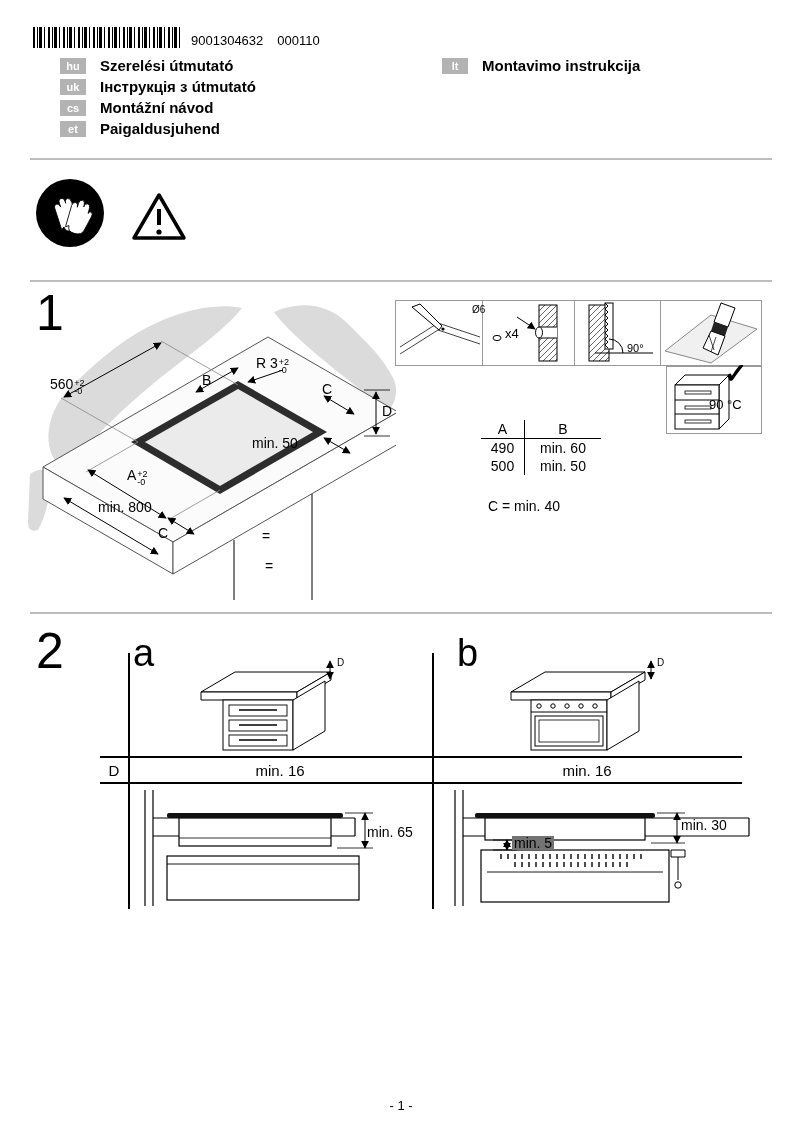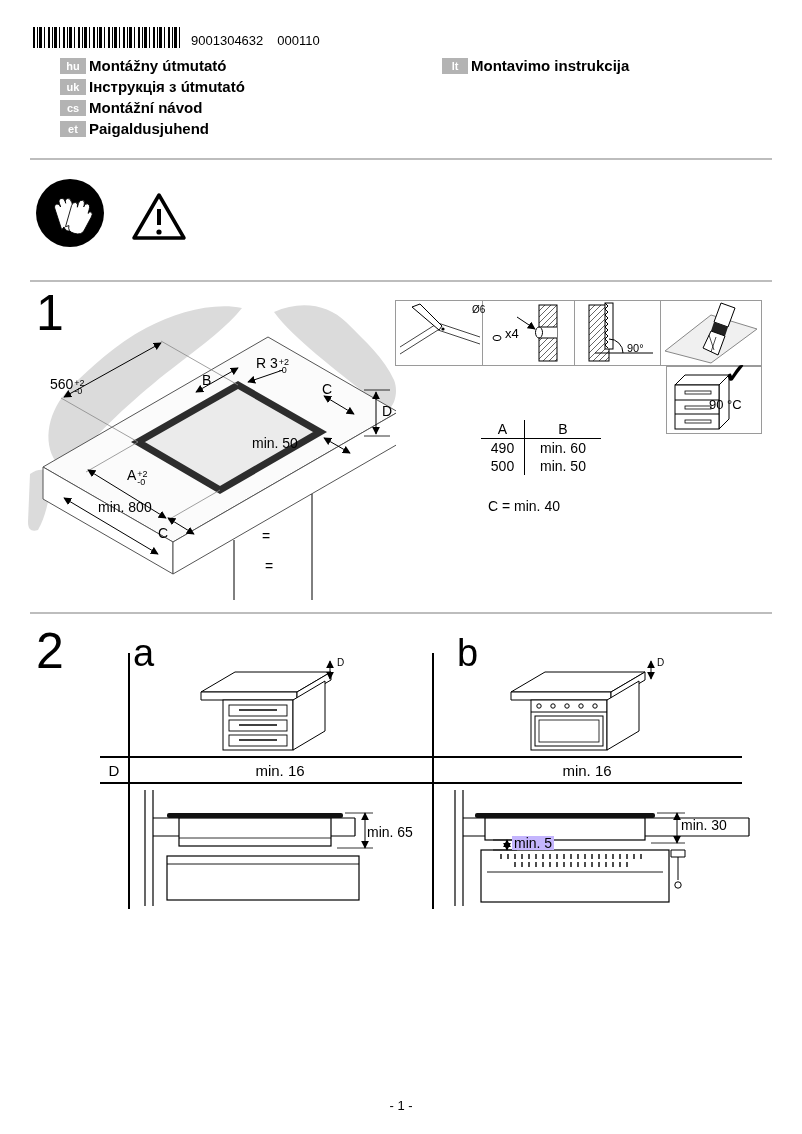--- a/index.html
+++ b/index.html
@@ -11,21 +11,21 @@
   .barcode-row { position:absolute; left:33px; top:27px; display:flex; align-items:flex-end; }
   .barcode { width:150px; height:21px;
     background:repeating-linear-gradient(90deg,#000 0 2px,#fff 2px 4px,#000 4px 5px,#fff 5px 6px,#000 6px 9px,#fff 9px 11px,#000 11px 12px,#fff 12px 15px); }
   .barcode-num { font-size:13px; margin-left:8px; }
   .barcode-suffix { font-size:13px; margin-left:14px; }
 
   
   .lang-grid { position:absolute; left:33px; top:55px; display:grid;
                grid-template-rows:repeat(4,21px); grid-auto-flow:column;
                grid-template-columns:382px auto; }
-  .lang-item { display:flex; align-items:center; gap:3px;padding-left:27px; }
+  .lang-item { display:flex; align-items:center; gap:14px;padding-left:27px; }
   .lang-badge { width:26px; height:16px; background:#b3b3b3; color:#fff; font-size:11px;
                 font-weight:bold; display:flex; align-items:center; justify-content:center; }
   .lang-title { font-size:15px; font-weight:bold; white-space:nowrap; }
 
   .divider { position:absolute; left:30px; width:742px; height:0; border-top:2px solid #bdbdbd; }
 
   
   .dim-label { position:absolute; font-size:14px; white-space:nowrap; line-height:14px; }
   .tol { display:inline-flex; flex-direction:column; font-size:9px; line-height:8px;
          vertical-align:3px; margin-left:1px; font-weight:normal; }
@@ -43,21 +43,21 @@
   .ab-a { border-right:1.3px solid #000; }
   .ab-head { border-bottom:1.3px solid #000; }
 
   
   .vline { position:absolute; width:2px; background:#000; }
   .d-row { position:absolute; left:100px; top:756px; width:642px; height:24px;
            border-top:2px solid #000; border-bottom:2px solid #000;
            display:grid; grid-template-columns:28px 304px 310px; align-items:center; font-size:15px; }
   .d-row span { text-align:center; }
   .small-d { position:absolute; font-size:10px; line-height:10px; }
-  .bg-white { background:#c4b5fd; padding:0 2px; }
+  .bg-white { background:#737373; padding:0 2px; }
 
   .footer { position:absolute; left:0; right:0; top:1098px; text-align:center; font-size:13px; }
 
   svg line, svg polyline, svg path, svg polygon, svg rect, svg circle, svg ellipse { vector-effect:none; }
 </style>
 </head>
 <body>
 
 <div class="page">
 
@@ -77,21 +77,21 @@
 
   <div class="barcode-row">
     <div class="barcode"></div>
     <span class="barcode-num">9001304632</span>
     <span class="barcode-suffix">000110</span>
   </div>
 
   <div class="lang-grid">
     <div class="lang-item">
       <span class="lang-badge">hu</span>
-      <span class="lang-title">Montážny útmutató</span>
+      <span class="lang-title">Szerelési útmutató</span>
     </div>
     <div class="lang-item">
       <span class="lang-badge">uk</span>
       <span class="lang-title">Інструкція з útmutató</span>
     </div>
     <div class="lang-item">
       <span class="lang-badge">cs</span>
       <span class="lang-title">Montážní návod</span>
     </div>
     <div class="lang-item">

